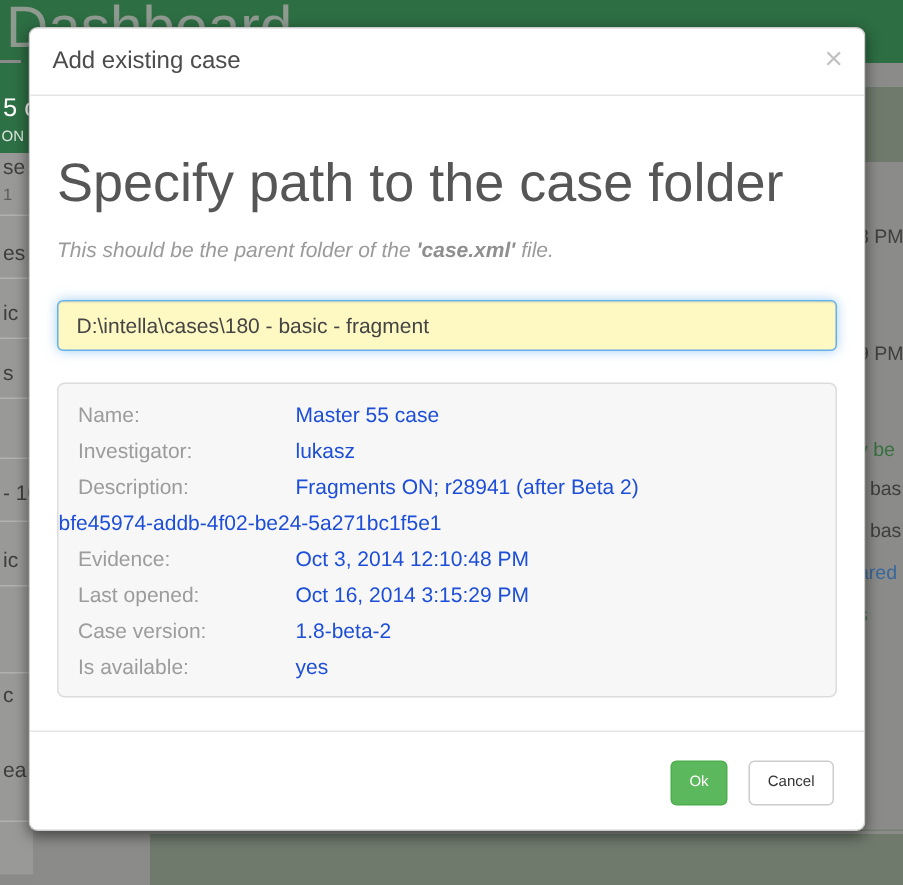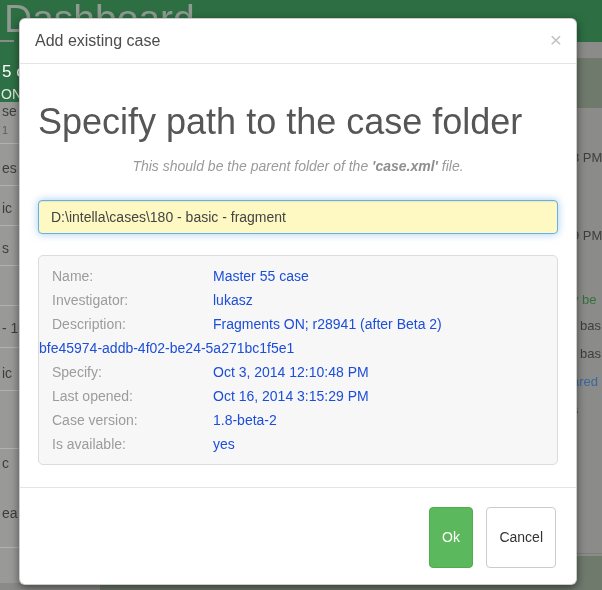--- a/index.html
+++ b/index.html
@@ -8,21 +8,21 @@
     background:#8b8b89;
     font-family:"Liberation Sans","DejaVu Sans",sans-serif;
   }
   .abs{position:absolute;}
   
   .navbar{left:0;top:0;width:602px;height:42px;background:#2d6e43;}
   .dash-title{left:4px;top:-3px;font-size:39px;color:#8f9a91;white-space:nowrap;}
   .dec-gray{left:0;top:40px;width:14px;height:12px;background:#8a8a8a;}
   .green-tile{left:0;top:42px;width:150px;height:60px;background:#2e7045;color:#fff;}
   .tile-count{position:absolute;left:2px;top:20px;font-size:17px;color:#fff;white-space:nowrap;}
-  .tile-sub{position:absolute;left:1px;top:44px;font-size:14px;color:#dfe9df;white-space:nowrap;}
+  .tile-sub{position:absolute;left:1px;top:44px;font-size:10px;color:#dfe9df;white-space:nowrap;}
   .olive-band{left:558px;top:58px;width:44px;height:50px;background:#6f796c;}
   .left-strip{left:0;top:102px;width:22px;height:576px;background:#999997;}
   .left-frag{position:absolute;left:2px;font-size:14px;color:#3e3e3c;white-space:nowrap;}
   .left-frag.small{font-size:11px;color:#5c5c5a;}
   .strip-divider{position:absolute;left:0;width:22px;height:1px;background:#b1b1af;}
   .right-frag{left:572px;width:30px;font-size:13px;color:#3e3e3c;white-space:nowrap;overflow:hidden;}
   .right-frag.green{color:#35703e;}
   .right-frag.blue{color:#38689c;}
   .bottom-line{left:558px;top:553px;width:44px;height:1px;background:#77817473;background:#778174;}
   .bottom-olive{left:100px;top:556px;width:502px;height:34px;background:#6f796c;}
@@ -36,39 +36,39 @@
   }
   .modal-header{position:relative;padding:14px 15px;border-bottom:1px solid #e5e5e5;}
   .modal-title{font-size:16px;color:#4c4c4c;line-height:16px;}
   .modal-close{
     position:absolute;right:14px;top:10px;font-size:21px;line-height:21px;
     color:#c2c2c2;background:none;border:none;cursor:pointer;padding:0;
     font-family:"Liberation Sans",sans-serif;
   }
   .modal-body{padding:18px 18px 22px 18px;}
   .body-heading{margin:20px 0 0 0;font-size:36px;font-weight:400;color:#565656;line-height:1.1;}
-  .body-note{margin:16px 0 0 0;font-size:14px;font-style:italic;color:#9a9a9a;text-align:center;}
+  .body-note{margin:16px 0 0 0;font-size:14px;font-style:italic;color:#9a9a9a;}
   .body-note b{font-weight:bold;color:#8f8f8f;}
   .path-input{
     display:block;margin-top:26px;width:100%;box-sizing:border-box;height:34px;
     border:1px solid #66afe9;border-radius:4px;padding:6px 12px;
     font-size:14px;color:#444;font-family:"Liberation Sans",sans-serif;
     box-shadow:inset 0 1px 1px rgba(0,0,0,.075),0 0 8px rgba(102,175,233,.6);
     outline:none;background:#fef9c3;
   }
   .details-panel{
     margin-top:21px;background:#f7f7f7;border:1px solid #dcdcdc;border-radius:5px;
     padding:8px 0 8px 0;
   }
-  .detail-row{display:flex;font-size:14px;line-height:24px;gap:16px;}
+  .detail-row{display:flex;font-size:14px;line-height:24px;}
   .detail-label{width:145px;margin-left:13px;color:#9c9c9c;flex:0 0 auto;}
   .detail-value{color:#1d4ed8;}
   .modal-footer{border-top:1px solid #e5e5e5;padding:19px 20px 16px 20px;text-align:right;}
   .btn{
-    display:inline-block;font-size:14px;line-height:1.42;padding:20px 12px;
+    display:inline-block;font-size:10px;line-height:1.42;padding:7px 12px;
     border-radius:4px;cursor:pointer;font-family:"Liberation Sans",sans-serif;
   }
   .btn-ok{background:#5cb85c;border:1px solid #4cae4c;color:#fff;}
   .btn-cancel{background:#fff;border:1px solid #ccc;color:#333;margin-left:9px;}
 </style>
 </head>
 <body>
 
 <div class="abs navbar">
   <div class="abs dash-title">Dashboard</div>
@@ -135,21 +135,21 @@
         <span class="detail-value">lukasz</span>
       </div>
       <div class="detail-row">
         <span class="detail-label">Description:</span>
         <span class="detail-value">Fragments ON; r28941 (after Beta 2)</span>
       </div>
       <div class="detail-row">
         <span class="detail-value">bfe45974-addb-4f02-be24-5a271bc1f5e1</span>
       </div>
       <div class="detail-row">
-        <span class="detail-label">Specify:</span>
+        <span class="detail-label">Evidence:</span>
         <span class="detail-value">Oct 3, 2014 12:10:48 PM</span>
       </div>
       <div class="detail-row">
         <span class="detail-label">Last opened:</span>
         <span class="detail-value">Oct 16, 2014 3:15:29 PM</span>
       </div>
       <div class="detail-row">
         <span class="detail-label">Case version:</span>
         <span class="detail-value">1.8-beta-2</span>
       </div>

